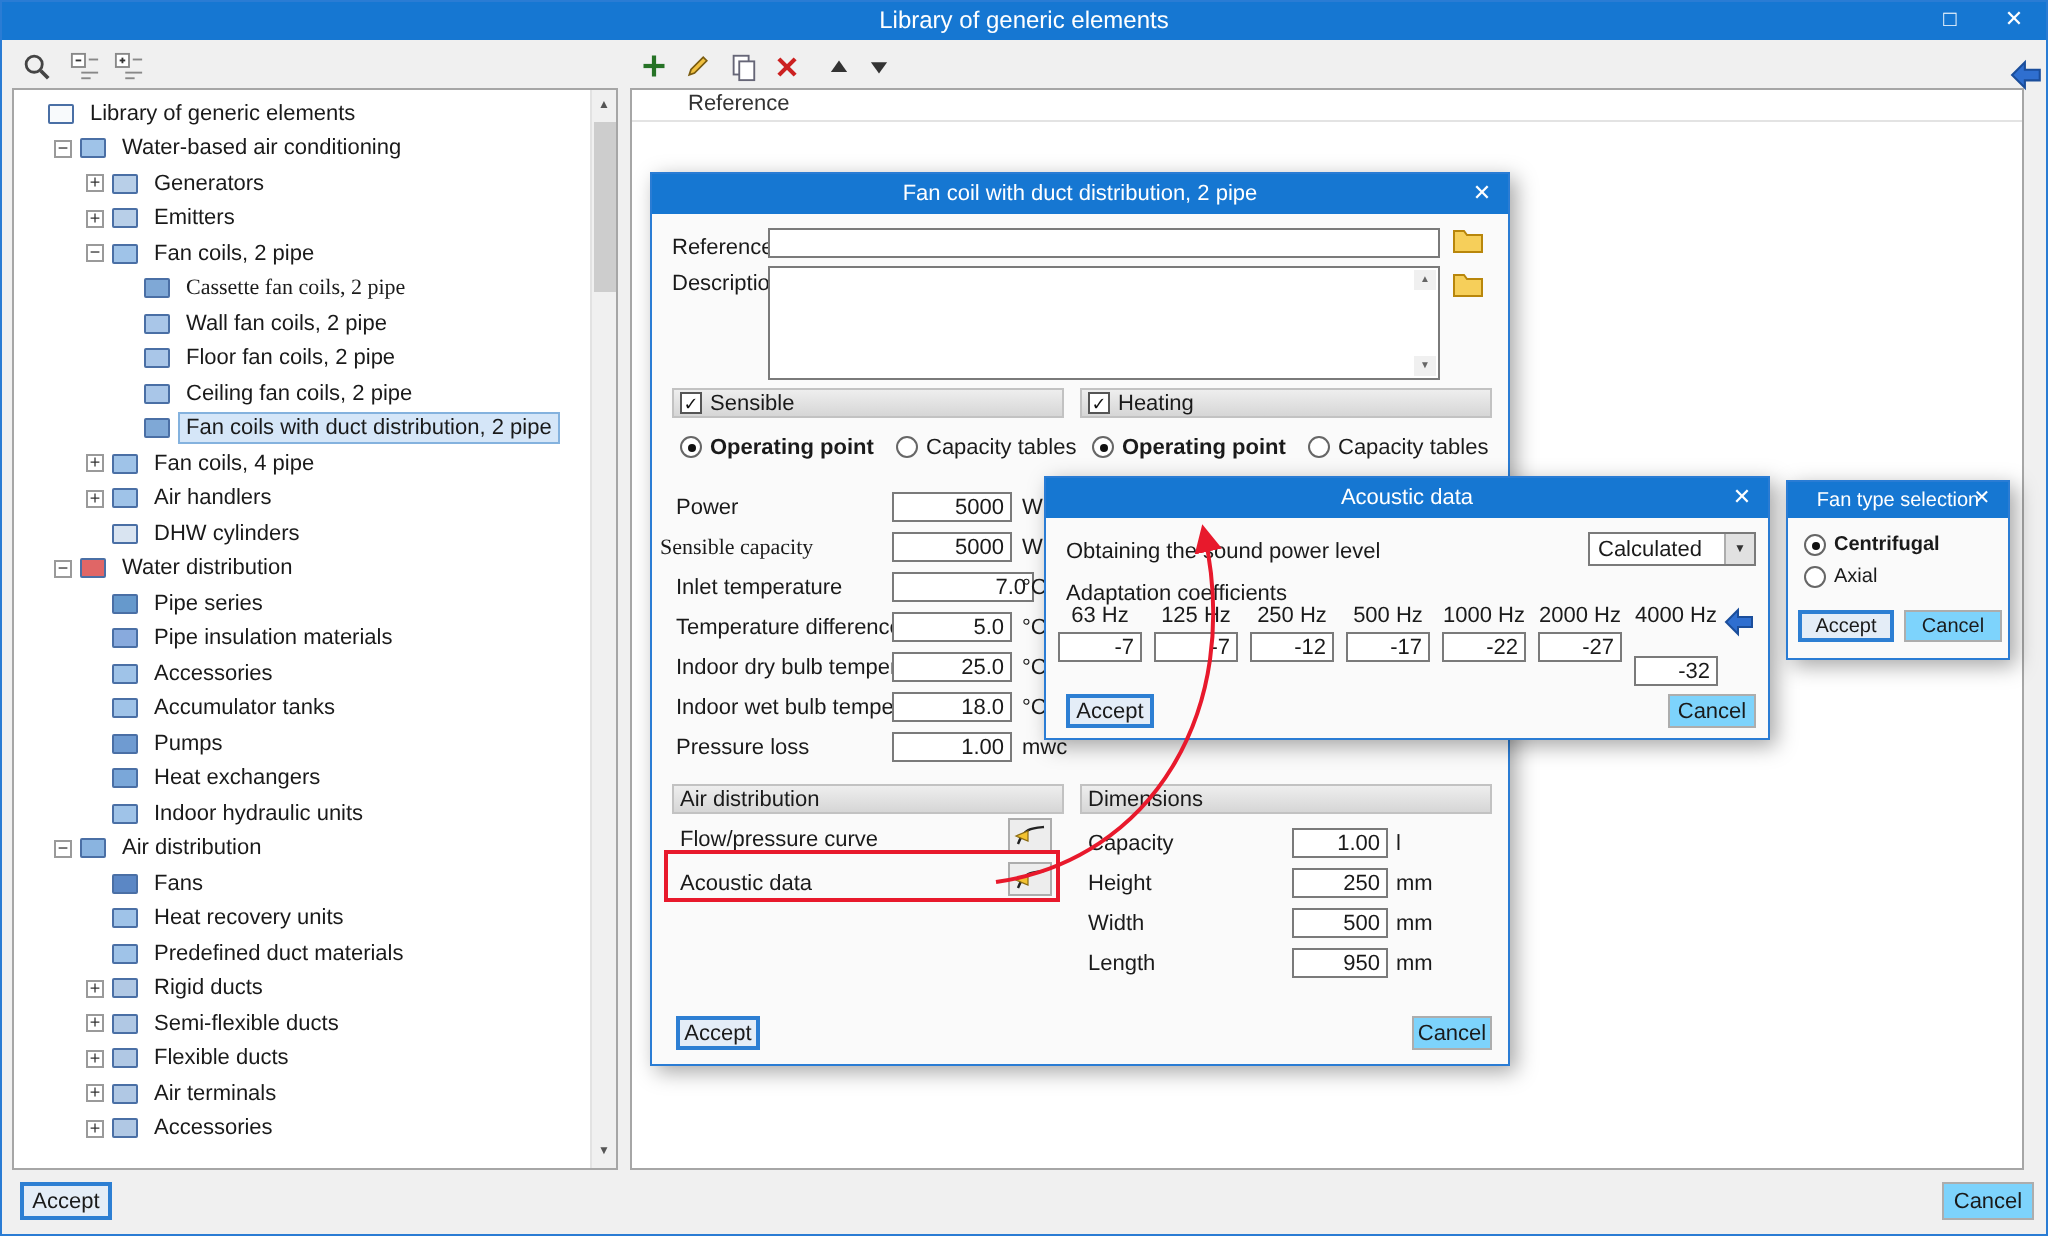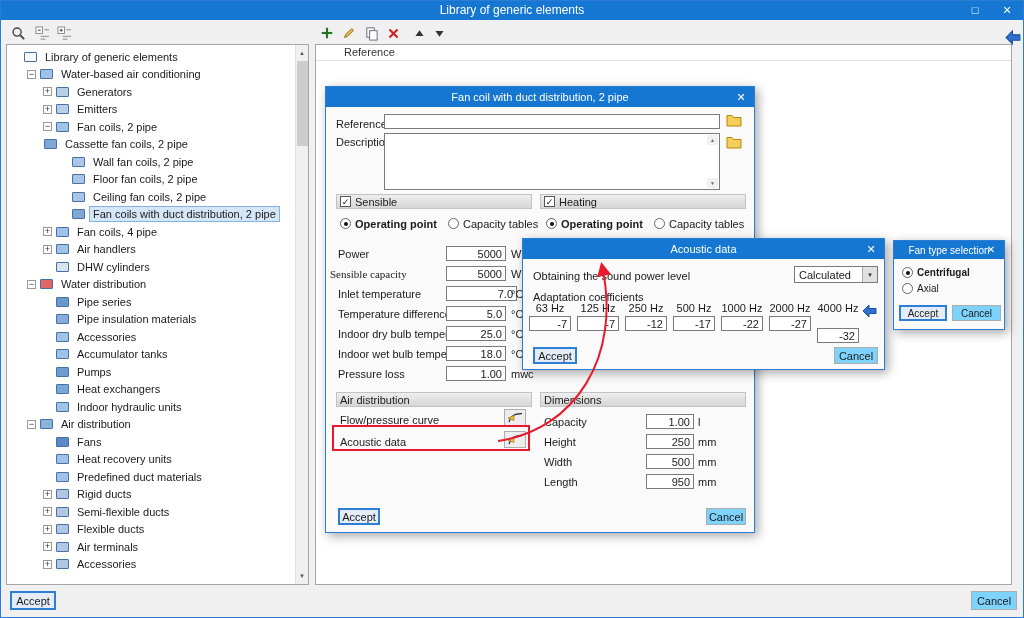--- a/index.html
+++ b/index.html
@@ -164,21 +164,21 @@
       <div class="tree-row" style="padding-left: 36px;">
         <span class="expander">+</span>
         <span class="tree-icon" style="background: rgb(184, 207, 232);"></span>
         <span class="tree-label">Emitters</span>
       </div>
       <div class="tree-row" style="padding-left: 36px;">
         <span class="expander">−</span>
         <span class="tree-icon" style="background: rgb(159, 195, 232);"></span>
         <span class="tree-label">Fan coils, 2 pipe</span>
       </div>
-      <div class="tree-row" style="padding-left: 24px;">
+      <div class="tree-row" style="padding-left: 52px; font-family: Liberation Serif, serif;">
         <span class="expander" style="visibility: hidden;"></span>
         <span class="tree-icon" style="background: rgb(127, 168, 214);"></span>
         <span class="tree-label">Cassette fan coils, 2 pipe</span>
       </div>
       <div class="tree-row" style="padding-left: 52px;">
         <span class="expander" style="visibility: hidden;"></span>
         <span class="tree-icon" style="background: rgb(169, 198, 232);"></span>
         <span class="tree-label">Wall fan coils, 2 pipe</span>
       </div>
       <div class="tree-row" style="padding-left: 52px;">

